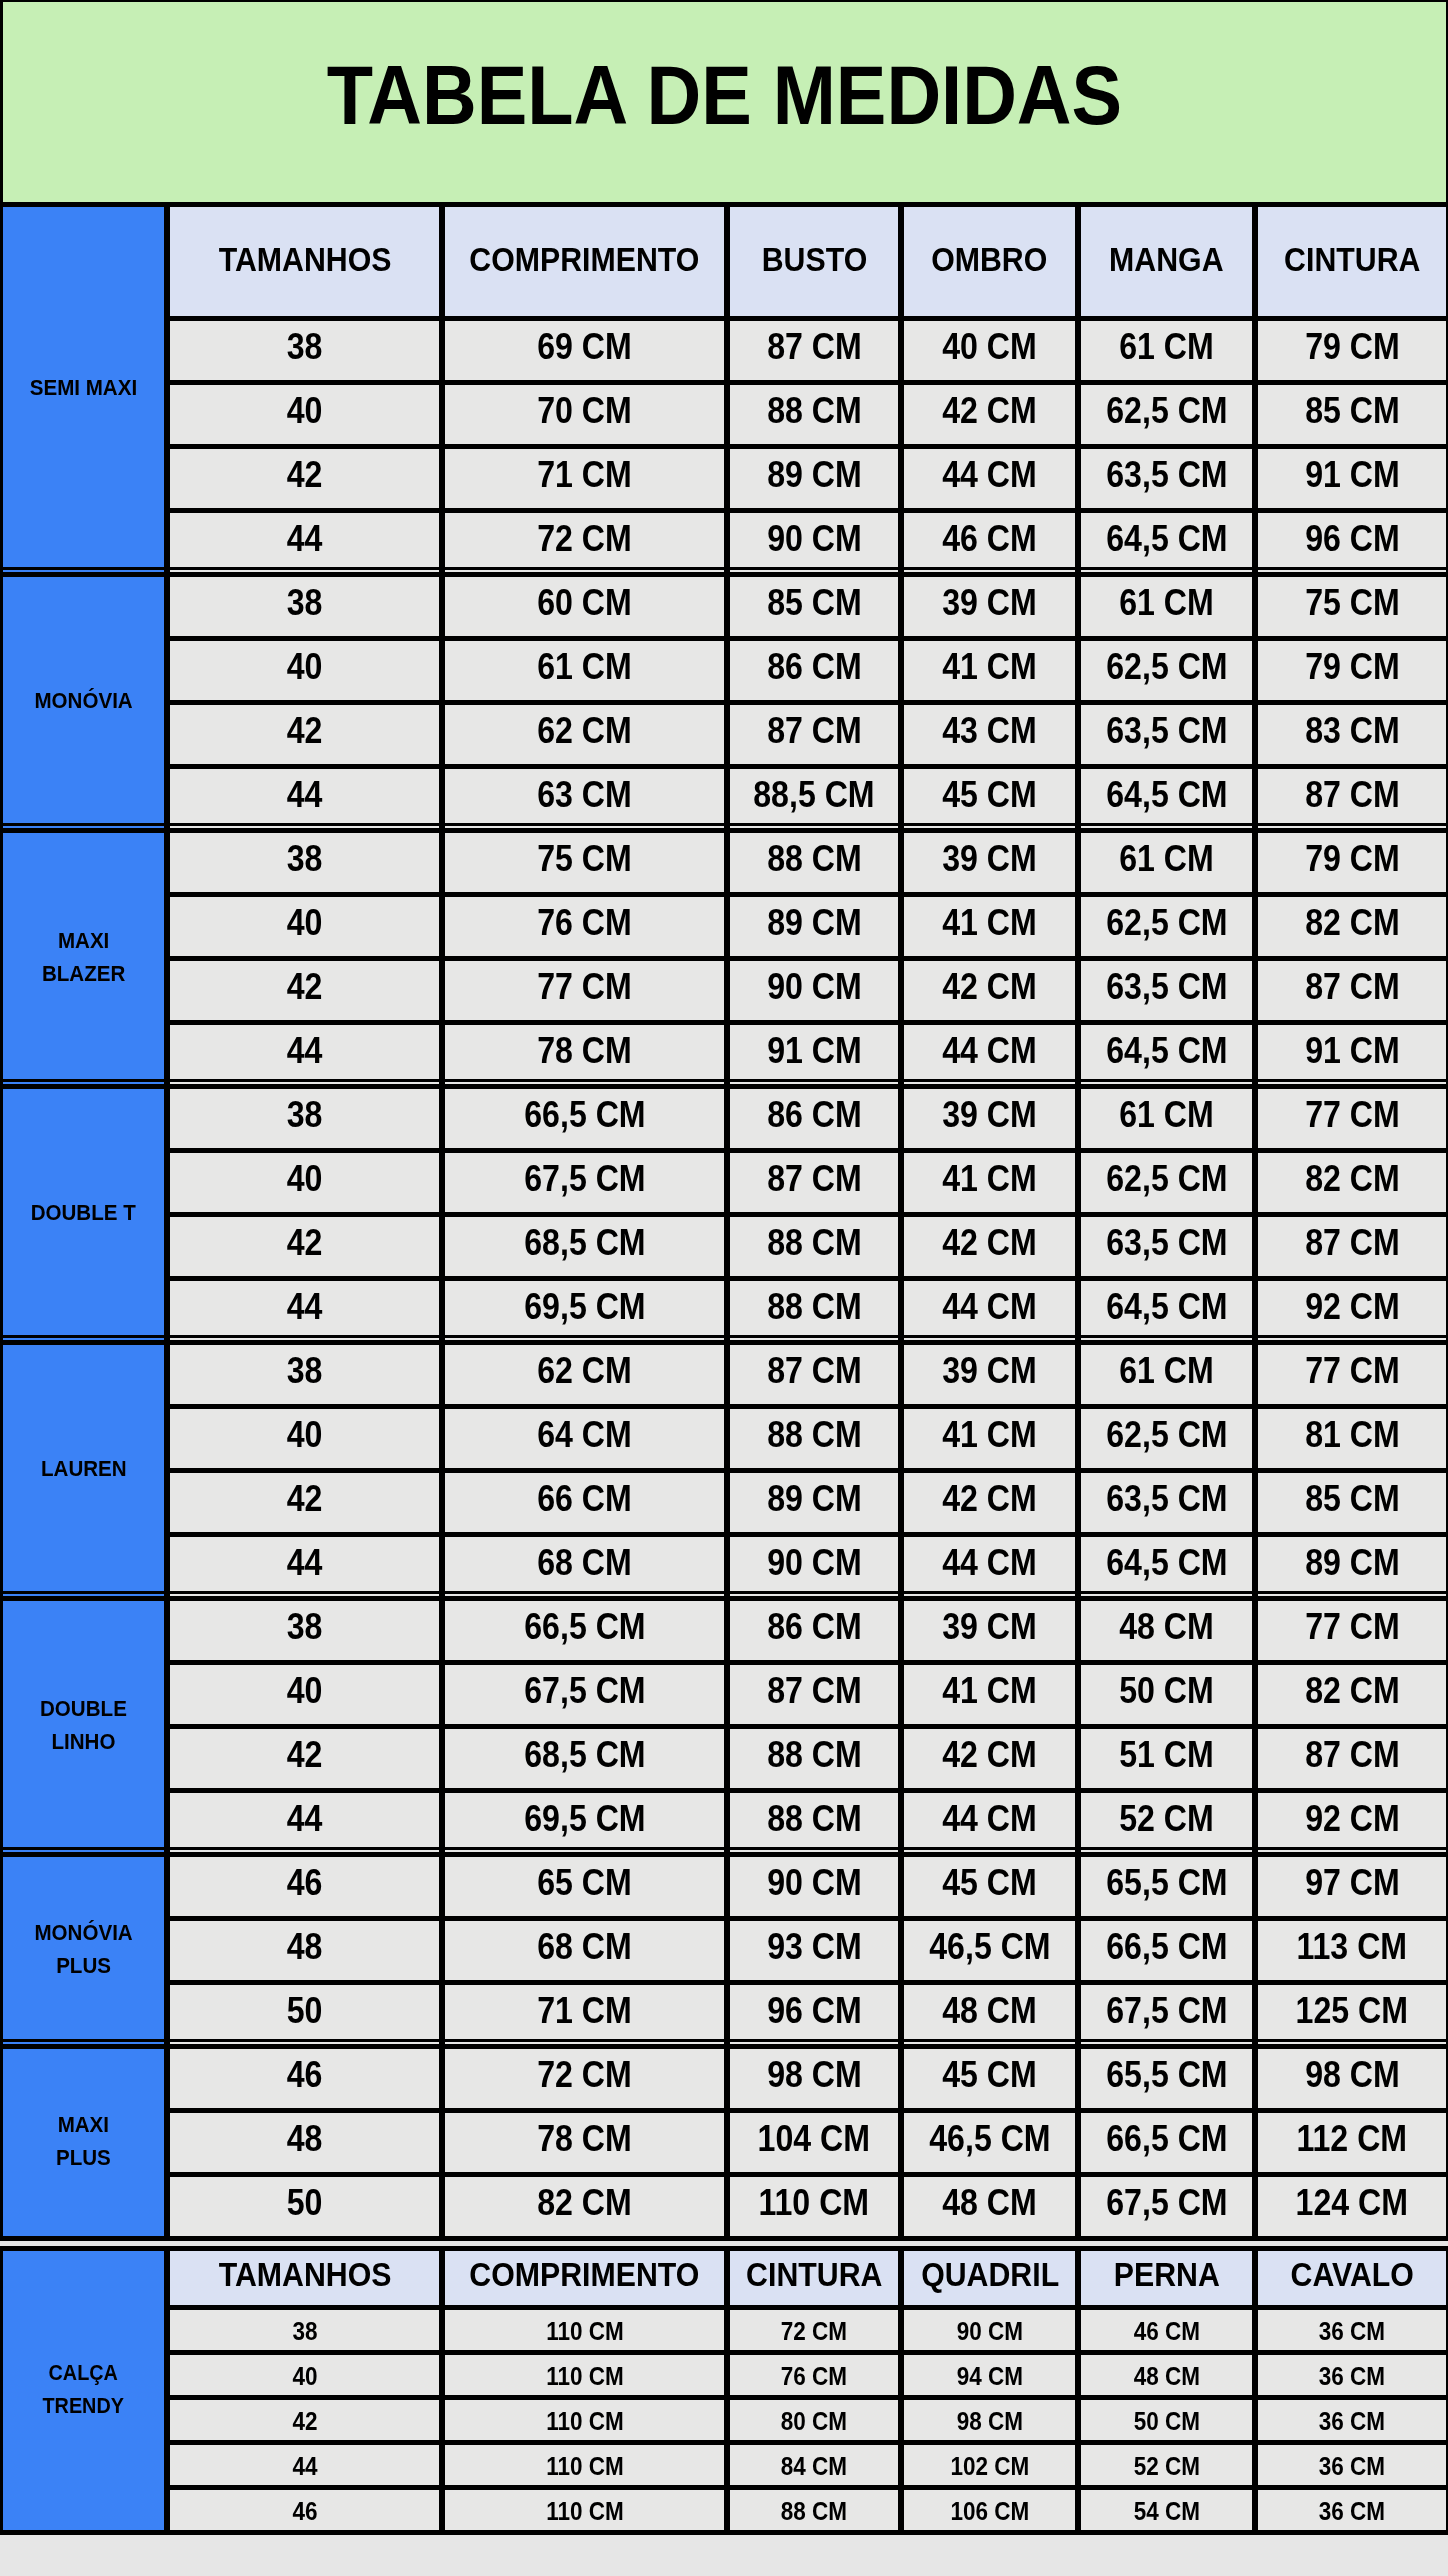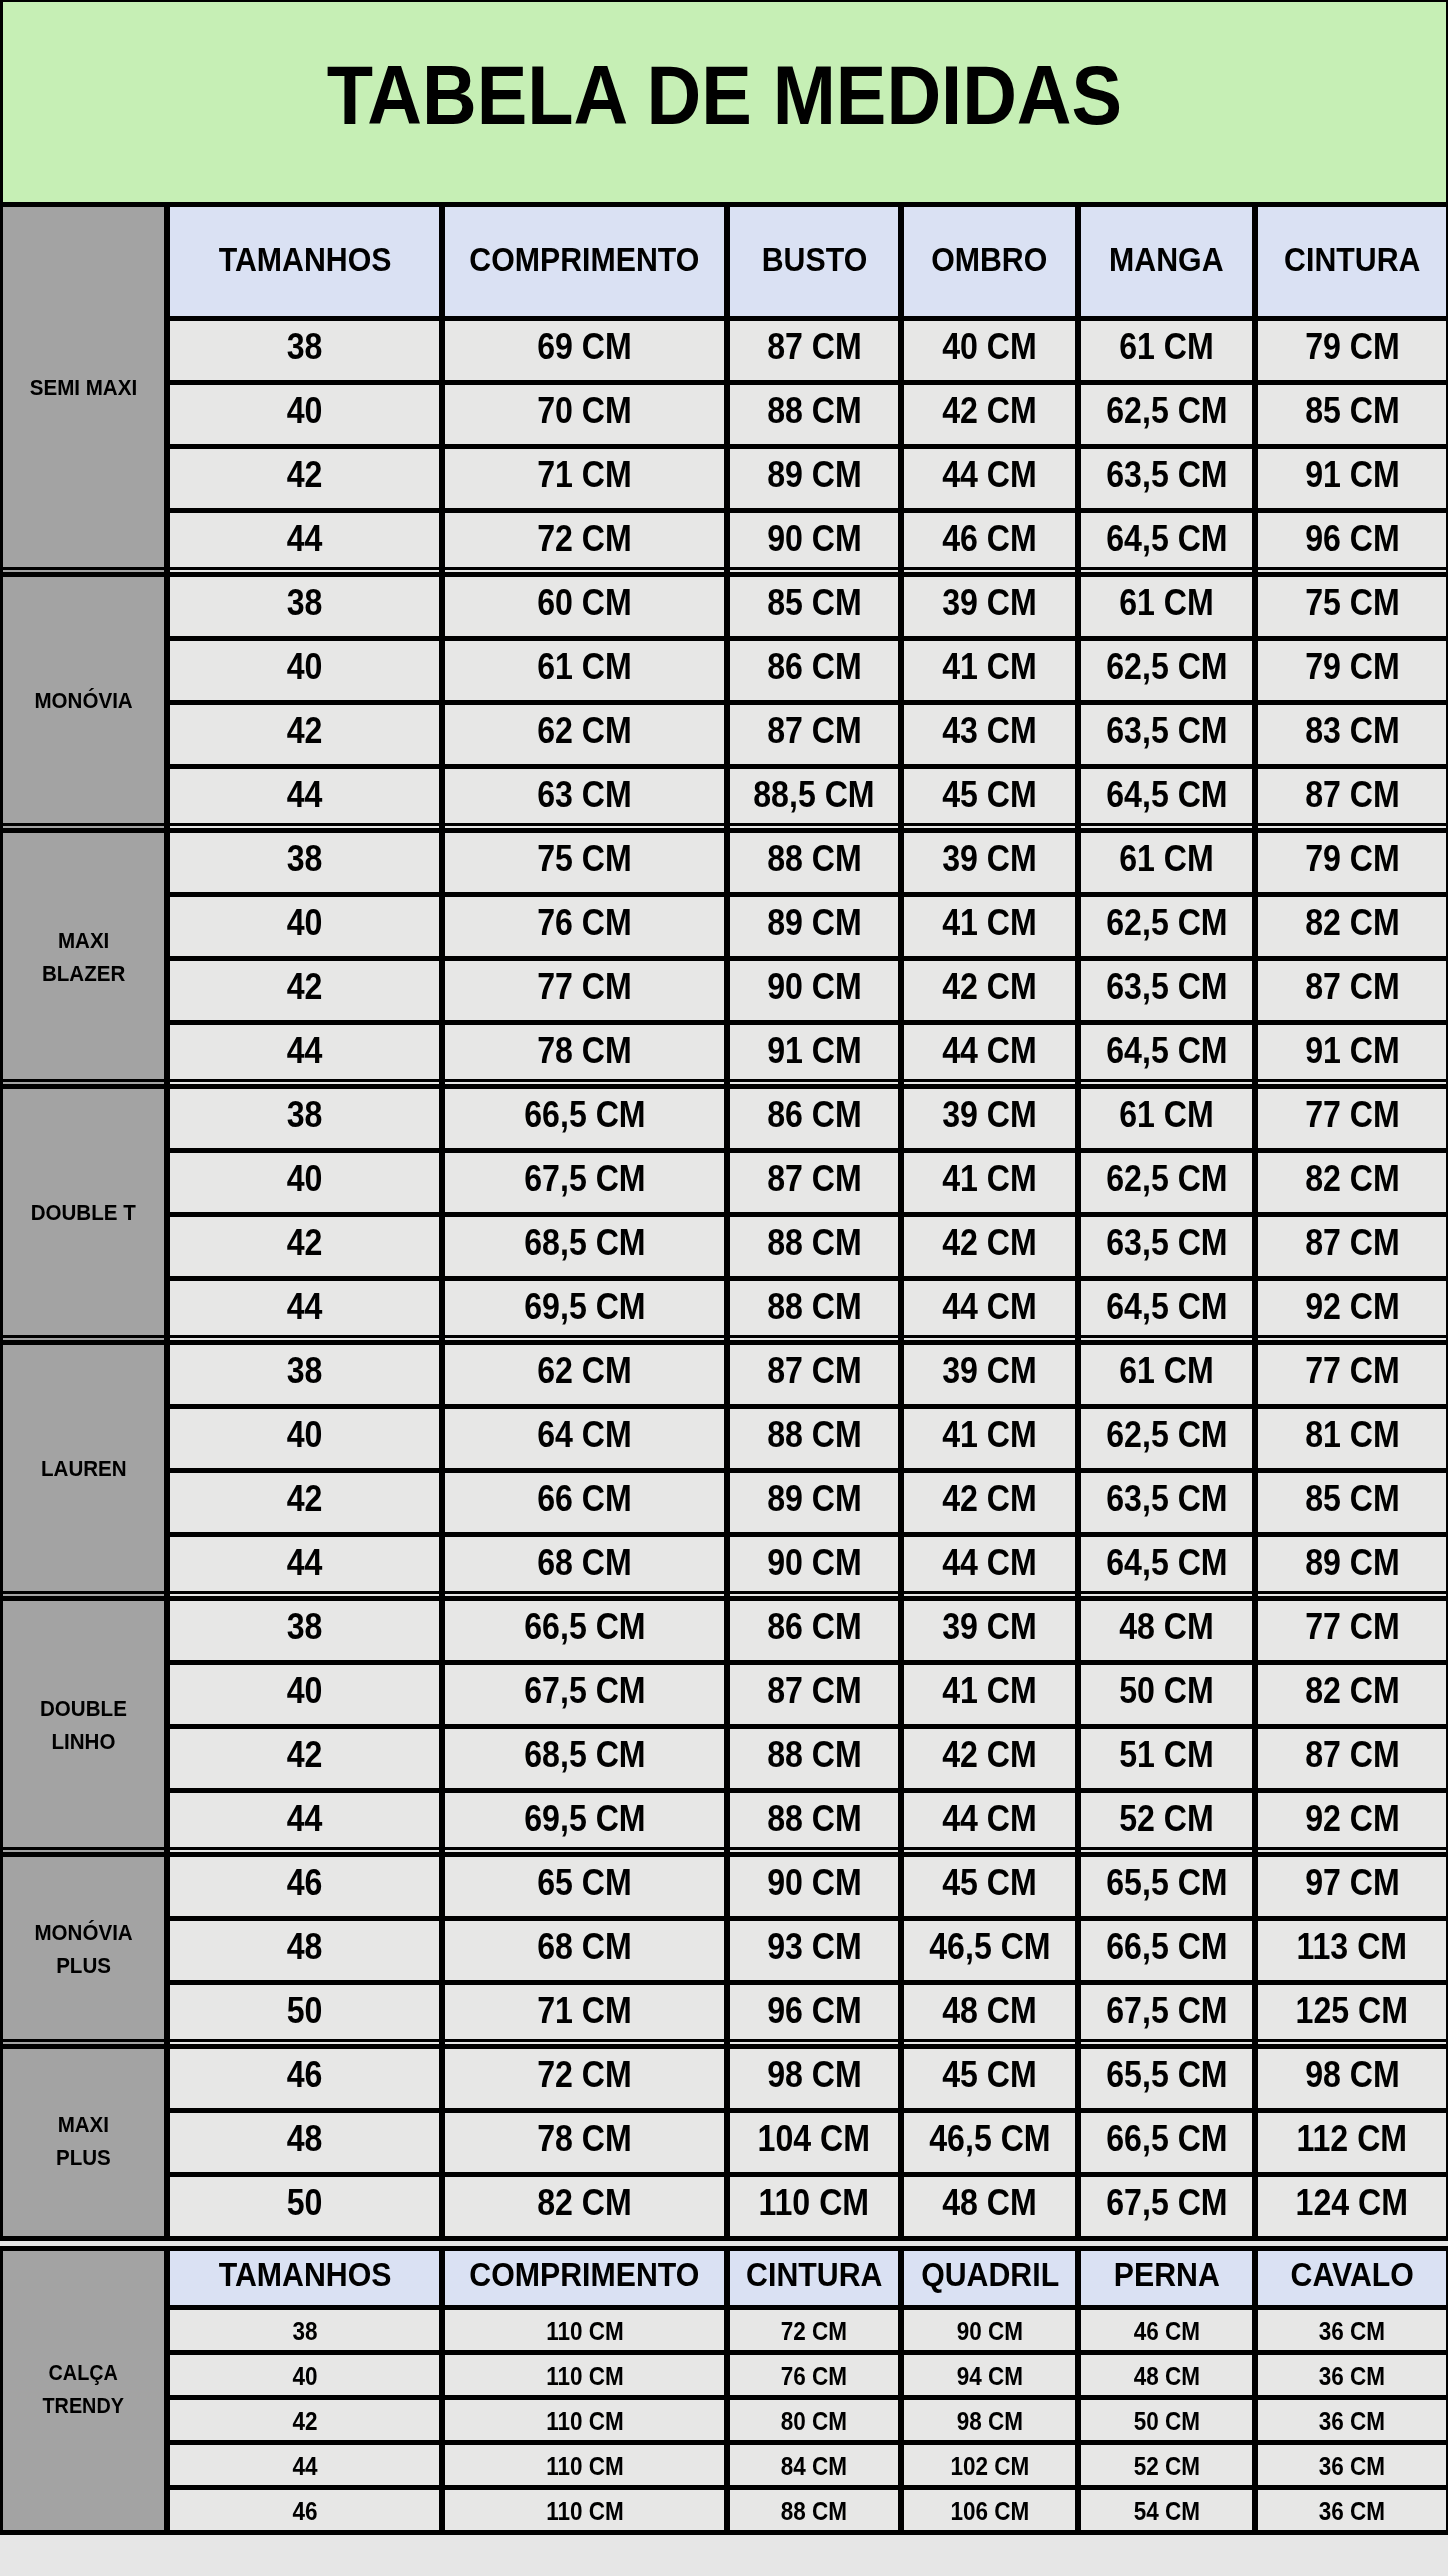--- a/index.html
+++ b/index.html
@@ -4,21 +4,21 @@
 <style>
   html,body{margin:0;padding:0;}
   body{width:1449px;height:2576px;background:#E6E6E6;font-family:"Liberation Sans",sans-serif;overflow:hidden;}
   #page{position:relative;width:1449px;height:2576px;background:#E6E6E6;}
   .tbl{border-collapse:collapse;table-layout:fixed;position:absolute;}
   .tbl td{border-top:5px solid #000;border-bottom:5px solid #000;border-left:6.4px solid #000;border-right:6.4px solid #000;padding:0;text-align:center;vertical-align:middle;color:#000;font-weight:bold;}
   .titlecell{background:#C6EFB5;font-size:83px;}
   .titlecell .sq{transform:scaleX(0.9127) translate(-0.4px,-6.4px);}
   .hdr{background:#DAE1F3;font-size:33px;}
   #t1 .hdr .sq{transform:scaleX(0.918) translateY(-2.1px);}
-  .lbl{background:#a3a3a3;font-size:22px;line-height:1.474;}
+  .lbl{background:#3b82f6;font-size:22px;line-height:1.474;}
   .lbl .sq{transform:scaleX(0.935) translateY(-1.4px);}
   .cell{background:#E7E7E6;font-size:37px;}
   .cell .sq{transform:scaleX(0.868) translateY(-4.2px);}
   .sq{display:inline-block;transform:scaleX(0.90);transform-origin:center;white-space:pre-line;}
   .gsep td,td.gsepcell{position:relative;}
   .gsep td::after,td.gsepcell::after{content:"";position:absolute;left:-5.7px;right:-5.7px;bottom:2.1px;height:2.8px;background:#000;}
   #t2 .hdr{font-size:33px;}
   #t2 .hdr .sq{transform:scaleX(0.918) translateY(-2.8px);}
   #t2 .cell{font-size:25px;}
   #t2 .cell .sq{transform:scaleX(0.90) translateY(0.7px);}

